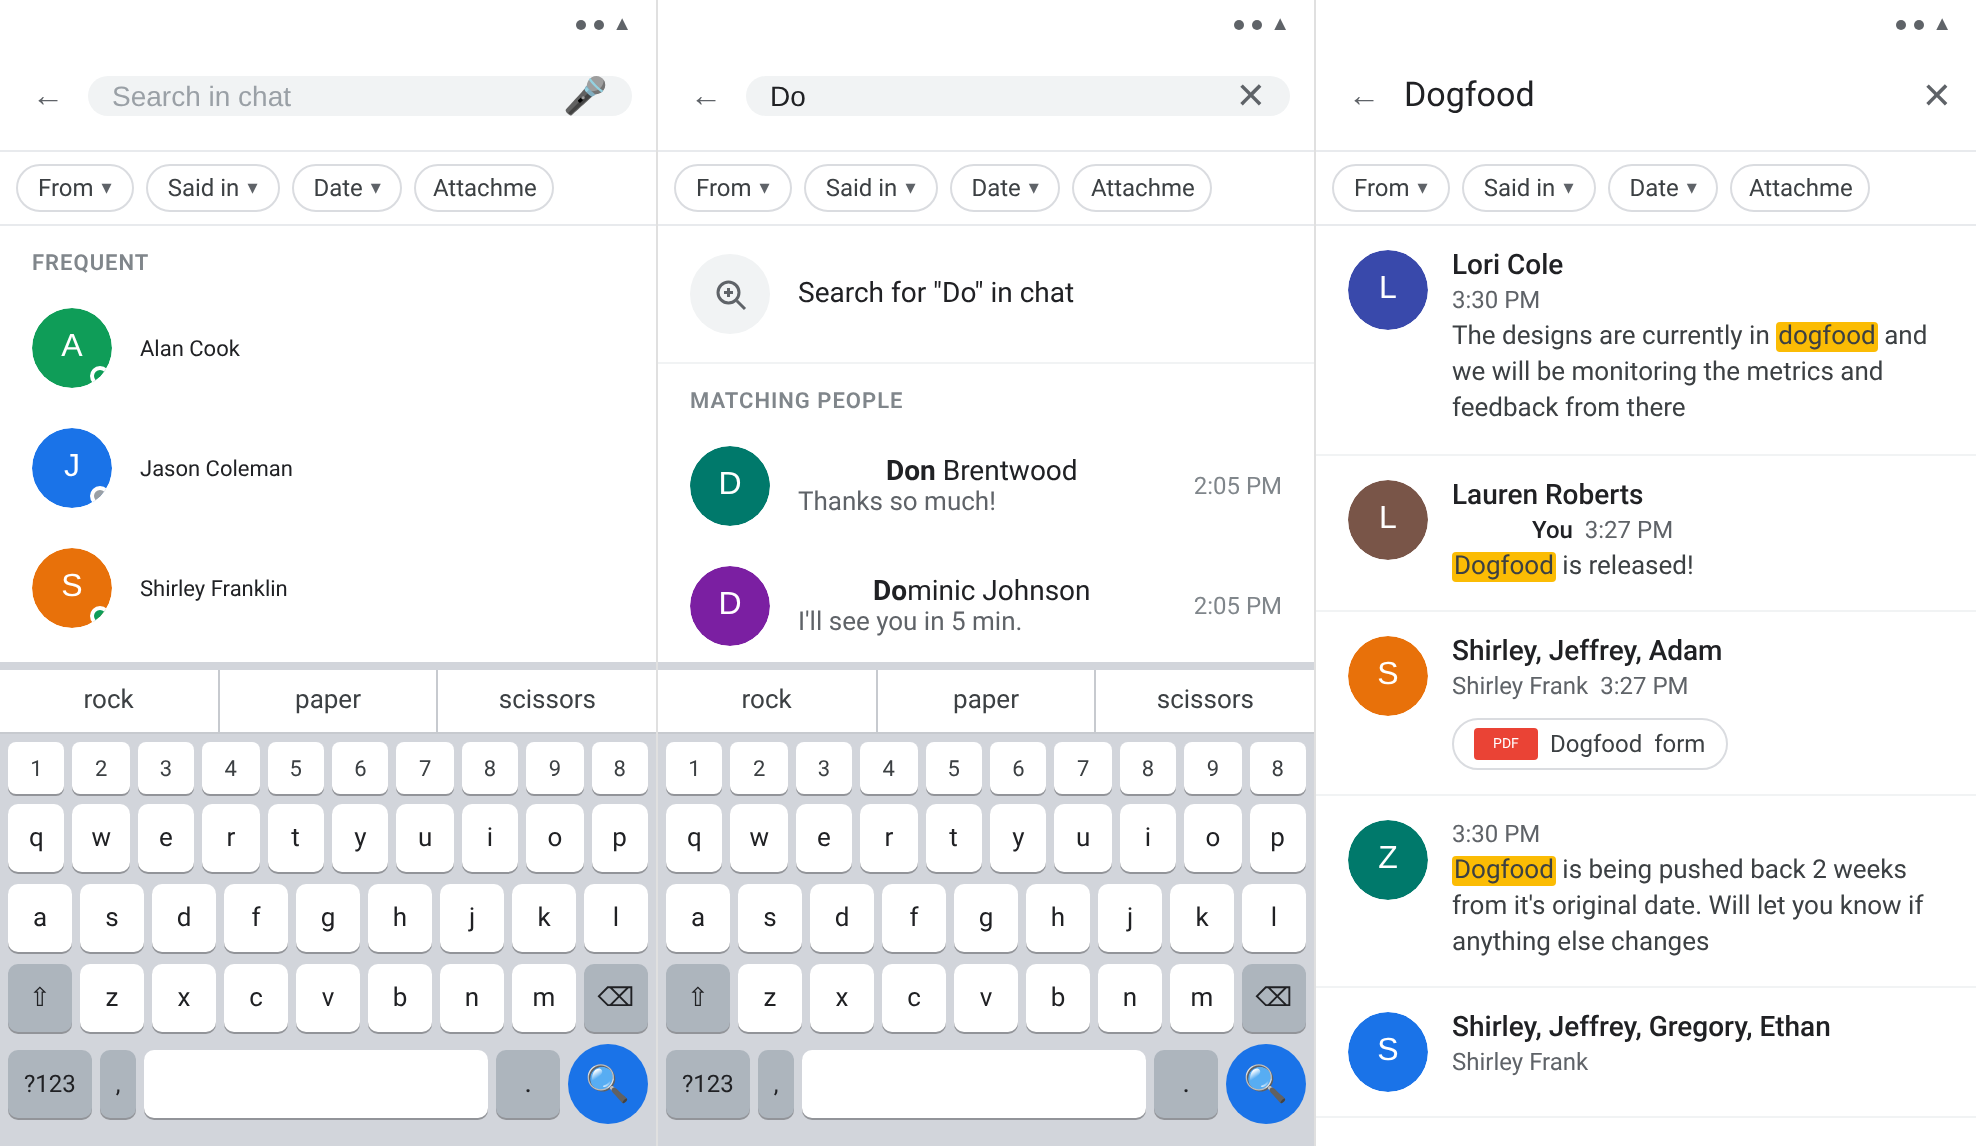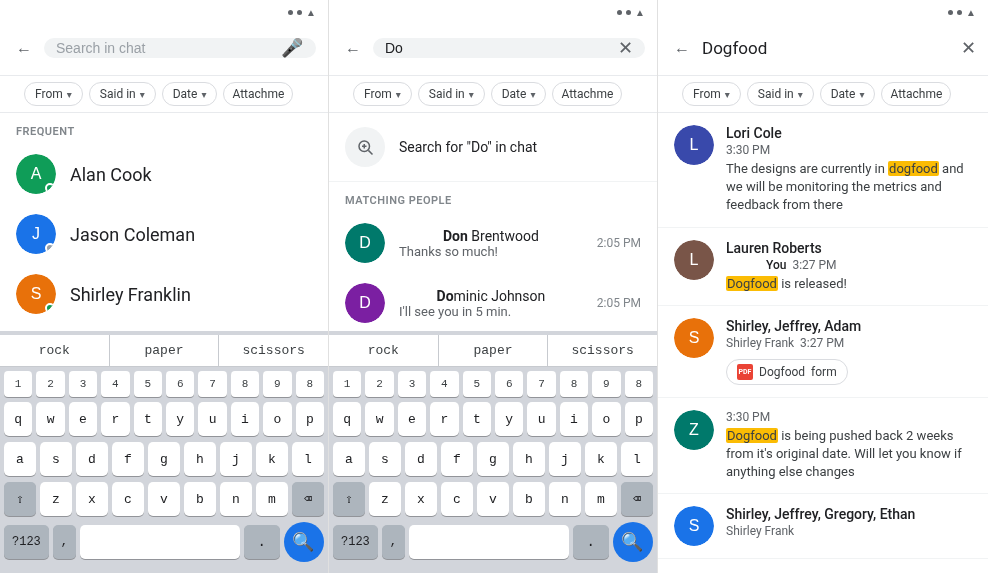--- a/index.html
+++ b/index.html
@@ -66,21 +66,21 @@
     .mic-icon, .clear-icon {
       color: #5f6368;
       cursor: pointer;
       margin-left: 8px;
       font-size: 18px;
     }
 
     
     .filters {
       display: flex;
-      padding: 6px 24px;
+      padding: 6px 8px;
       gap: 6px;
       border-bottom: 1px solid #e8eaed;
       overflow: hidden;
     }
 
     .filter-chip {
       display: flex;
       align-items: center;
       border: 1px solid #dadce0;
       border-radius: 16px;
@@ -148,21 +148,21 @@
 
     .status-dot {
       position: absolute;
       bottom: 1px; right: 1px;
       width: 10px; height: 10px;
       border-radius: 50%;
       border: 2px solid #fff;
     }
 
     .contact-name {
-      font-size: 18px;
+      font-size: 11px;
       color: #202124;
     }
 
     
     .search-suggestion {
       display: flex;
       align-items: center;
       padding: 14px 16px;
       gap: 14px;
       border-bottom: 1px solid #f1f3f4;
@@ -261,35 +261,34 @@
       border: 1px solid #dadce0;
       border-radius: 16px;
       padding: 4px 10px;
       font-size: 12px;
       color: #3c4043;
       gap: 6px;
       margin-top: 6px;
     }
 
     .attachment-icon {
-      width: 16px; height: 16px;
+      width: 32px; height: 16px;
       background: #ea4335;
       border-radius: 2px;
       display: flex; align-items: center; justify-content: center;
       color: #fff;
       font-size: 7px;
-      font-weight: bold;
+      font-weight: normal;
     }
 
     
     .keyboard {
       margin-top: auto;
       background: #d2d5db;
       padding: 4px 0 8px;
-      font-family: Liberation Mono, monospace;
     }
 
     .keyboard-row-suggestions {
       display: flex;
       background: #fff;
       border-bottom: 1px solid #c7cacf;
     }
 
     .kb-suggestion {
       flex: 1;

